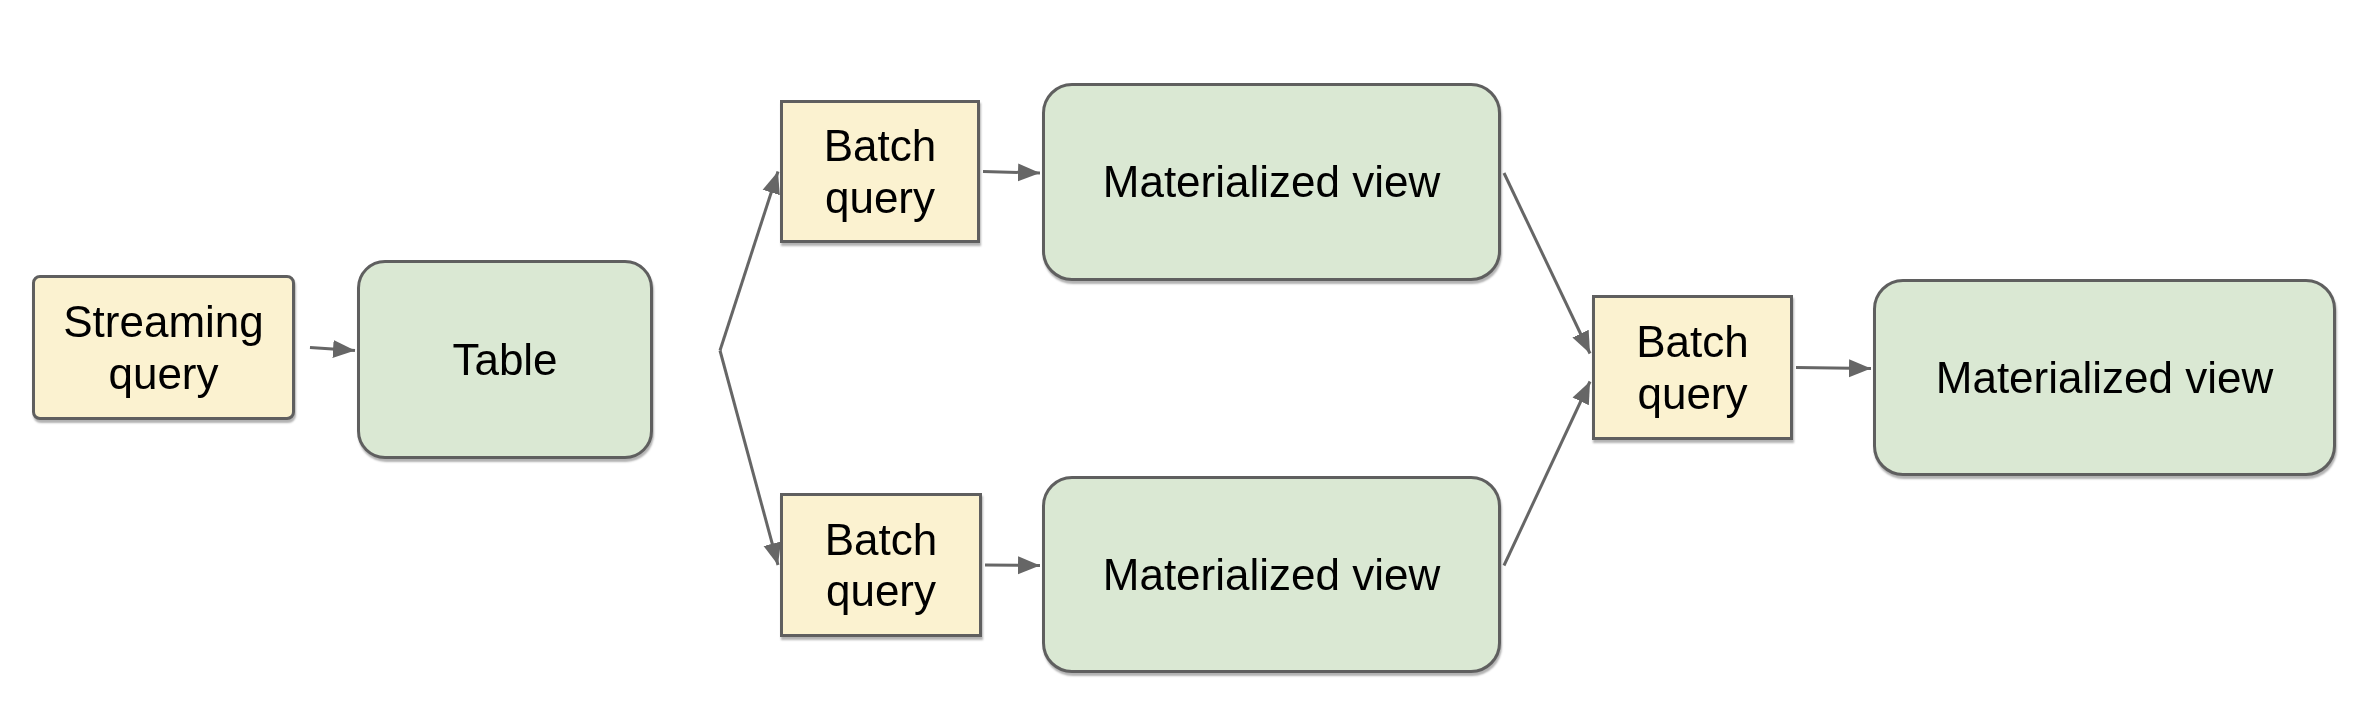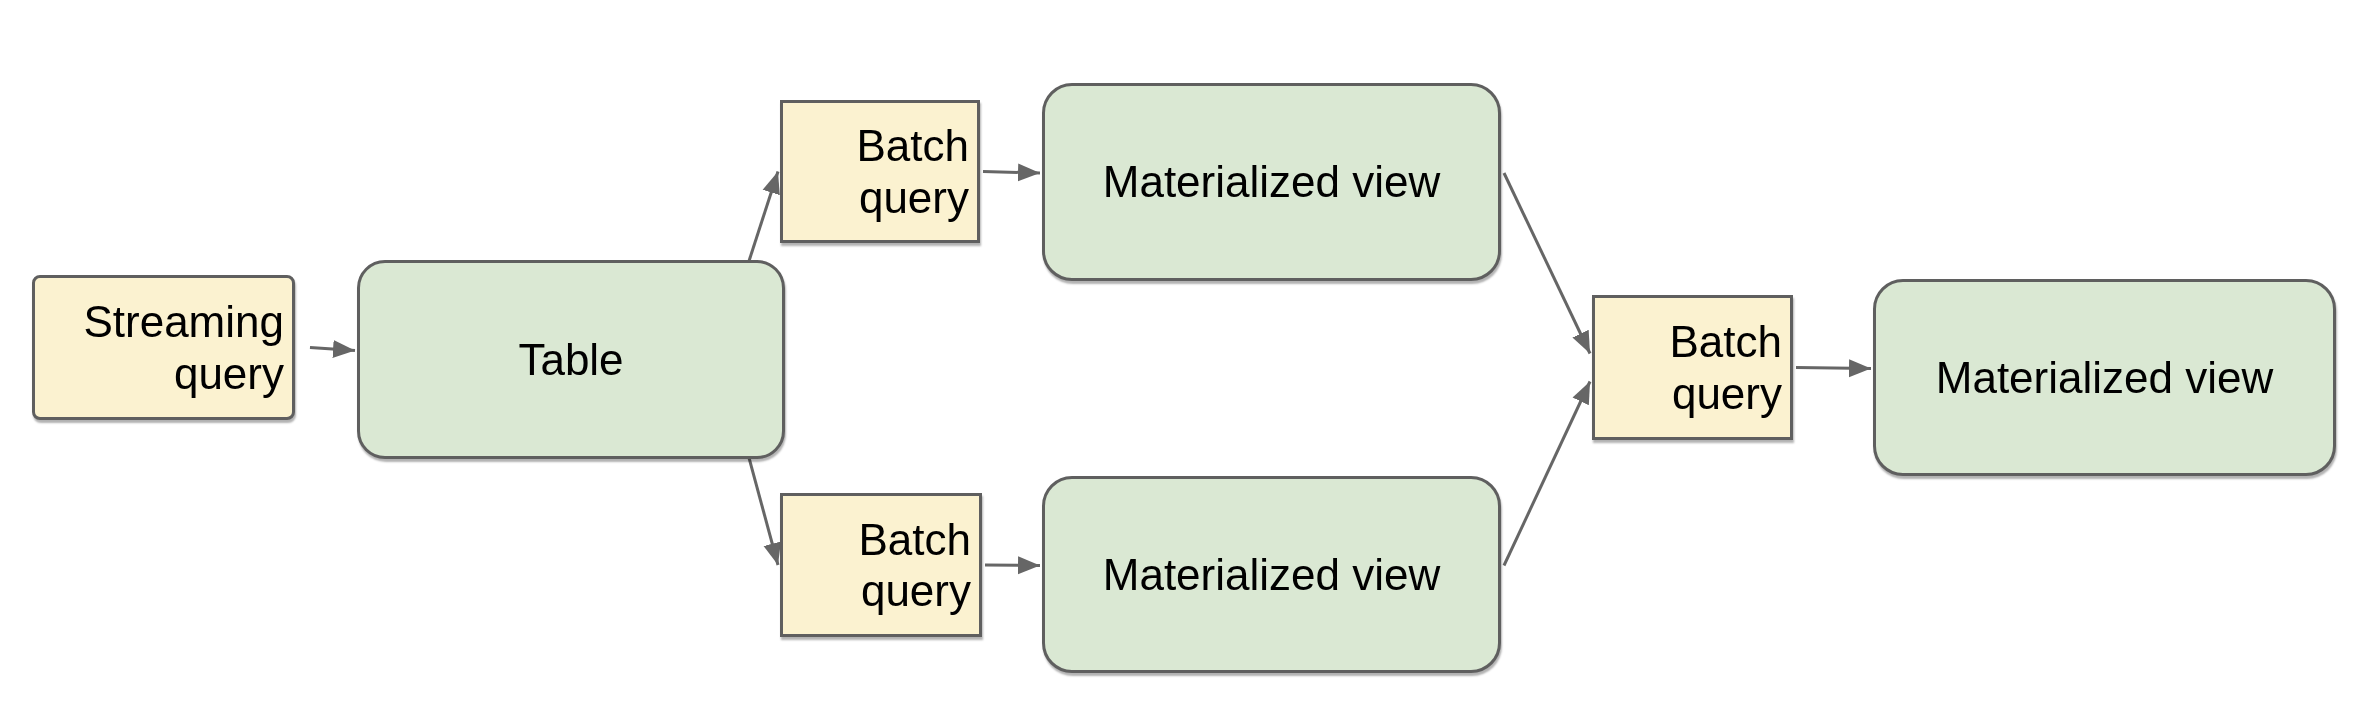--- a/index.html
+++ b/index.html
@@ -31,21 +31,20 @@
     text-align: center;
     box-sizing: border-box;
     font-size: 44px;
     line-height: 1.17;
     color: var(--text-color, #000000);
   }
   .node.query {
     background: var(--query-fill, #fbf2d0);
     border: 3px solid var(--shape-border, #5f5f5f);
     box-shadow: 1px 3px 2px rgba(0, 0, 0, 0.30);
-    text-align: right;
   }
   .node.store {
     background: var(--store-fill, #dae8d3);
     border: 3px solid var(--shape-border, #5f5f5f);
     box-shadow: 1px 3px 2px rgba(0, 0, 0, 0.30);
     margin-top: 9px;
   }
   .node .label {
     display: block;
     padding: 0 8px;
@@ -69,21 +68,21 @@
       <line x1="985" y1="565" x2="1040" y2="565.5" stroke="#666666" stroke-width="3" marker-end="url(#arrowhead)"></line>
       <line x1="1504" y1="173" x2="1590" y2="353.5" stroke="#666666" stroke-width="3" marker-end="url(#arrowhead)"></line>
       <line x1="1504" y1="565.5" x2="1590" y2="381.5" stroke="#666666" stroke-width="3" marker-end="url(#arrowhead)"></line>
       <line x1="1796" y1="367.5" x2="1871" y2="368.5" stroke="#666666" stroke-width="3" marker-end="url(#arrowhead)"></line>
     </svg>
 
   <div class="node query" style="left: 32px; top: 275px; width: 263px; height: 145px; border-radius: 8px;">
     <span class="label">Streaming query</span>
   </div>
 
-  <div class="node store" style="left: 357px; top: 251px; width: 428px; height: 199px; border-radius: 28px;">
+  <div class="node store" style="left: 357px; top: 251px; width: 296px; height: 199px; border-radius: 28px;">
     <span class="label">Table</span>
   </div>
 
   <div class="node query" style="left: 780px; top: 100px; width: 200px; height: 143px; border-radius: 0px;">
     <span class="label">Batch query</span>
   </div>
 
   <div class="node store" style="left: 1042px; top: 74px; width: 459px; height: 198px; border-radius: 30px;">
     <span class="label">Materialized view</span>
   </div>

